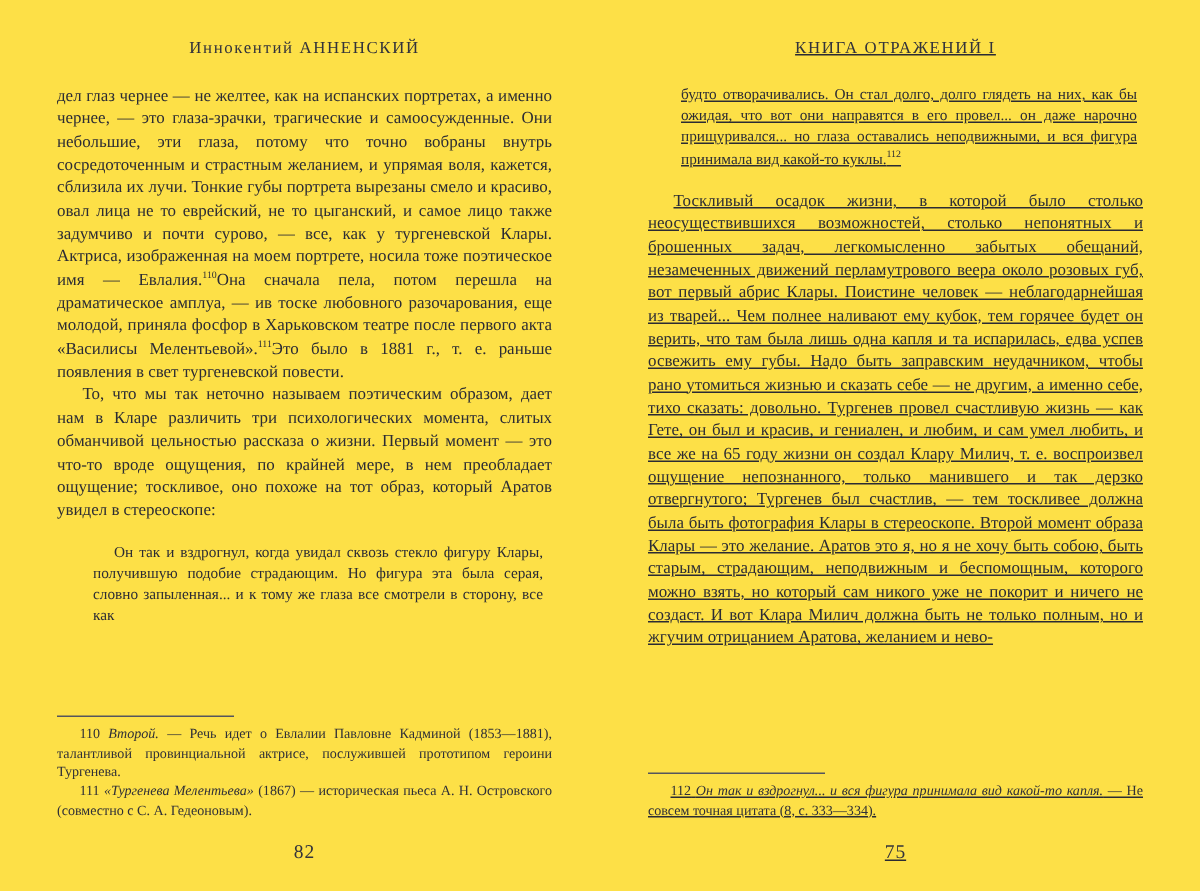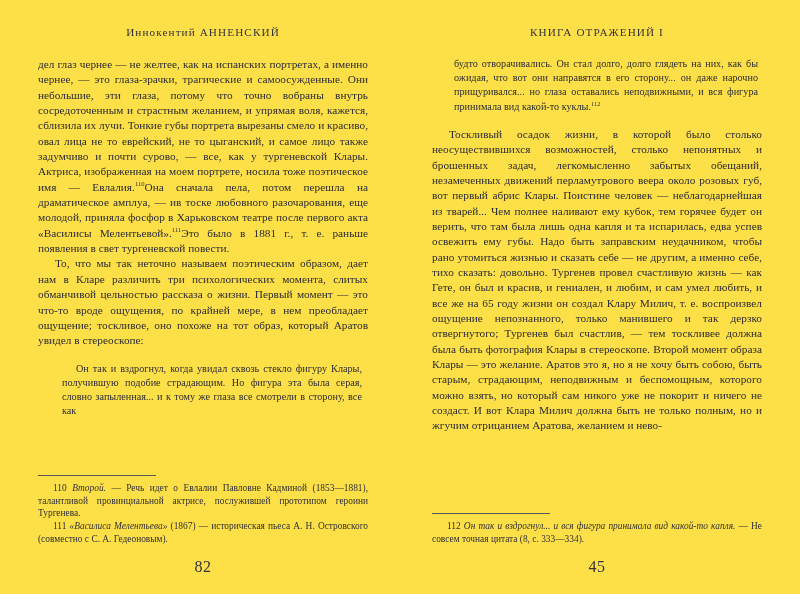--- a/index.html
+++ b/index.html
@@ -24,21 +24,21 @@
   .page {
     position: relative;
     width: 400px;
     height: 594px;
     box-sizing: border-box;
     background: #fde047;
     display: flex;
     flex-direction: column;
   }
   .page-left  { padding: 26px 32px 16px 38px; }
-  .page-right { padding: 26px 38px 16px 32px; }
+  .page-right { padding: 26px 38px 16px 32px; text-decoration: underline; }
 
   .running-head {
     text-align: center;
     font-size: 11.2px;
     letter-spacing: 1.1px;
     color: #33333b;
     margin-bottom: 19px;
     white-space: nowrap;
   }
 
@@ -99,21 +99,21 @@
   .fn-num { }
   .it { font-style: italic; }
   sup.fnref {
     font-size: 6.6px;
     vertical-align: super;
     line-height: 0;
   }
 
   .folio {
     text-align: center;
-    font-size: 16px;
+    font-size: 13px;
     letter-spacing: 0.6px;
     color: #33333b;
     margin-top: 13px;
     padding-bottom: 2px;
   }
 </style>
 </head>
 <body>
 
 <div class="spread">
@@ -130,40 +130,40 @@
 
       <blockquote class="quote">Он так и вздрогнул, когда увидал сквозь стекло фигуру Клары, получившую подобие страдающим. Но фигура эта была серая, словно запыленная... и к тому же глаза все смотрели в сторону, все как</blockquote>
 
     </div>
 
     <div class="footnotes">
       <div class="fn-rule"></div>
 
       <p class="footnote"><span class="fn-num">110</span> <span class="it">Второй.</span><span> — Речь идет о Евлалии Павловне Кадминой (1853—1881), талантливой провинциальной актрисе, послужившей прототипом героини Тургенева.</span></p>
 
-      <p class="footnote"><span class="fn-num">111</span> <span class="it">«Василиса Мелентьева»</span><span> (1867) — историческая пьеса А. Н. Островского (совместно с С. А. Гедеоновым).</span></p>
+      <p class="footnote"><span class="fn-num">111</span> <span class="it">«Тургенева Мелентьева»</span><span> (1867) — историческая пьеса А. Н. Островского (совместно с С. А. Гедеоновым).</span></p>
     </div>
 
     <div class="folio">82</div>
   </div>
 
   <div class="page page-right">
 
     <div class="running-head">КНИГА ОТРАЖЕНИЙ I</div>
 
     <div class="body-col">
 
-      <blockquote class="quote cont"><span>будто отворачивались. Он стал долго, долго глядеть на них, как бы ожидая, что вот они направятся в его сторону... он даже нарочно прищуривался... но глаза оставались неподвижными, и вся фигура принимала вид какой-то куклы.</span><sup class="fnref">112</sup></blockquote>
+      <blockquote class="quote cont"><span>будто отворачивались. Он стал долго, долго глядеть на них, как бы ожидая, что вот они направятся в его провел... он даже нарочно прищуривался... но глаза оставались неподвижными, и вся фигура принимала вид какой-то куклы.</span><sup class="fnref">112</sup></blockquote>
 
       <p class="para" style="margin-top:13px;">Тоскливый осадок жизни, в которой было столько неосуществившихся возможностей, столько непонятных и брошенных задач, легкомысленно забытых обещаний, незамеченных движений перламутрового веера около розовых губ, вот первый абрис Клары. Поистине человек — неблагодарнейшая из тварей... Чем полнее наливают ему кубок, тем горячее будет он верить, что там была лишь одна капля и та испарилась, едва успев освежить ему губы. Надо быть заправским неудачником, чтобы рано утомиться жизнью и сказать себе — не другим, а именно себе, тихо сказать: довольно. Тургенев провел счастливую жизнь — как Гете, он был и красив, и гениален, и любим, и сам умел любить, и все же на 65 году жизни он создал Клару Милич, т. е. воспроизвел ощущение непознанного, только манившего и так дерзко отвергнутого; Тургенев был счастлив, — тем тоскливее должна была быть фотография Клары в стереоскопе. Второй момент образа Клары — это желание. Аратов это я, но я не хочу быть собою, быть старым, страдающим, неподвижным и беспомощным, которого можно взять, но который сам никого уже не покорит и ничего не создаст. И вот Клара Милич должна быть не только полным, но и жгучим отрицанием Аратова, желанием и нево-</p>
 
     </div>
 
     <div class="footnotes">
       <div class="fn-rule"></div>
 
       <p class="footnote"><span class="fn-num">112</span> <span class="it">Он так и вздрогнул... и вся фигура принимала вид какой-то капля.</span><span> — Не совсем точная цитата (8, с. 333—334).</span></p>
     </div>
 
-    <div class="folio">45</div>
+    <div class="folio">75</div>
   </div>
 
 </div>
 
 </body></html>

